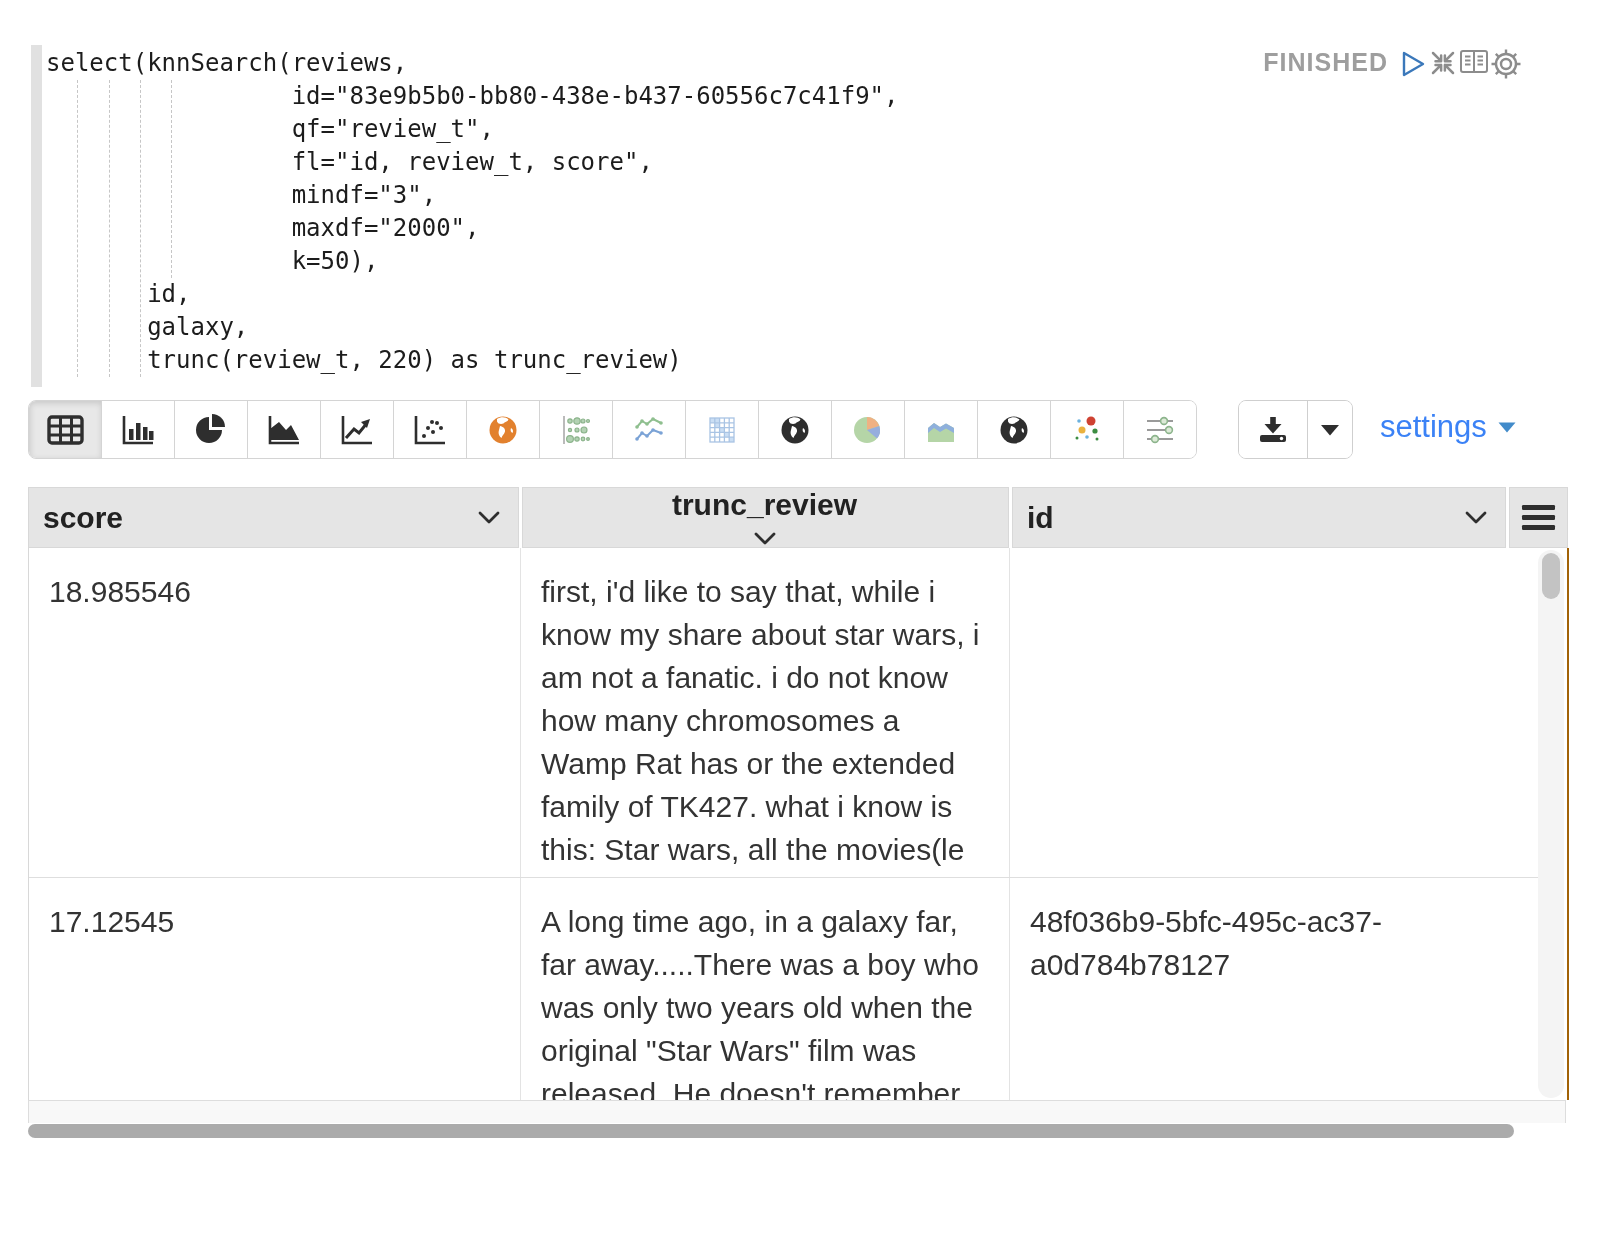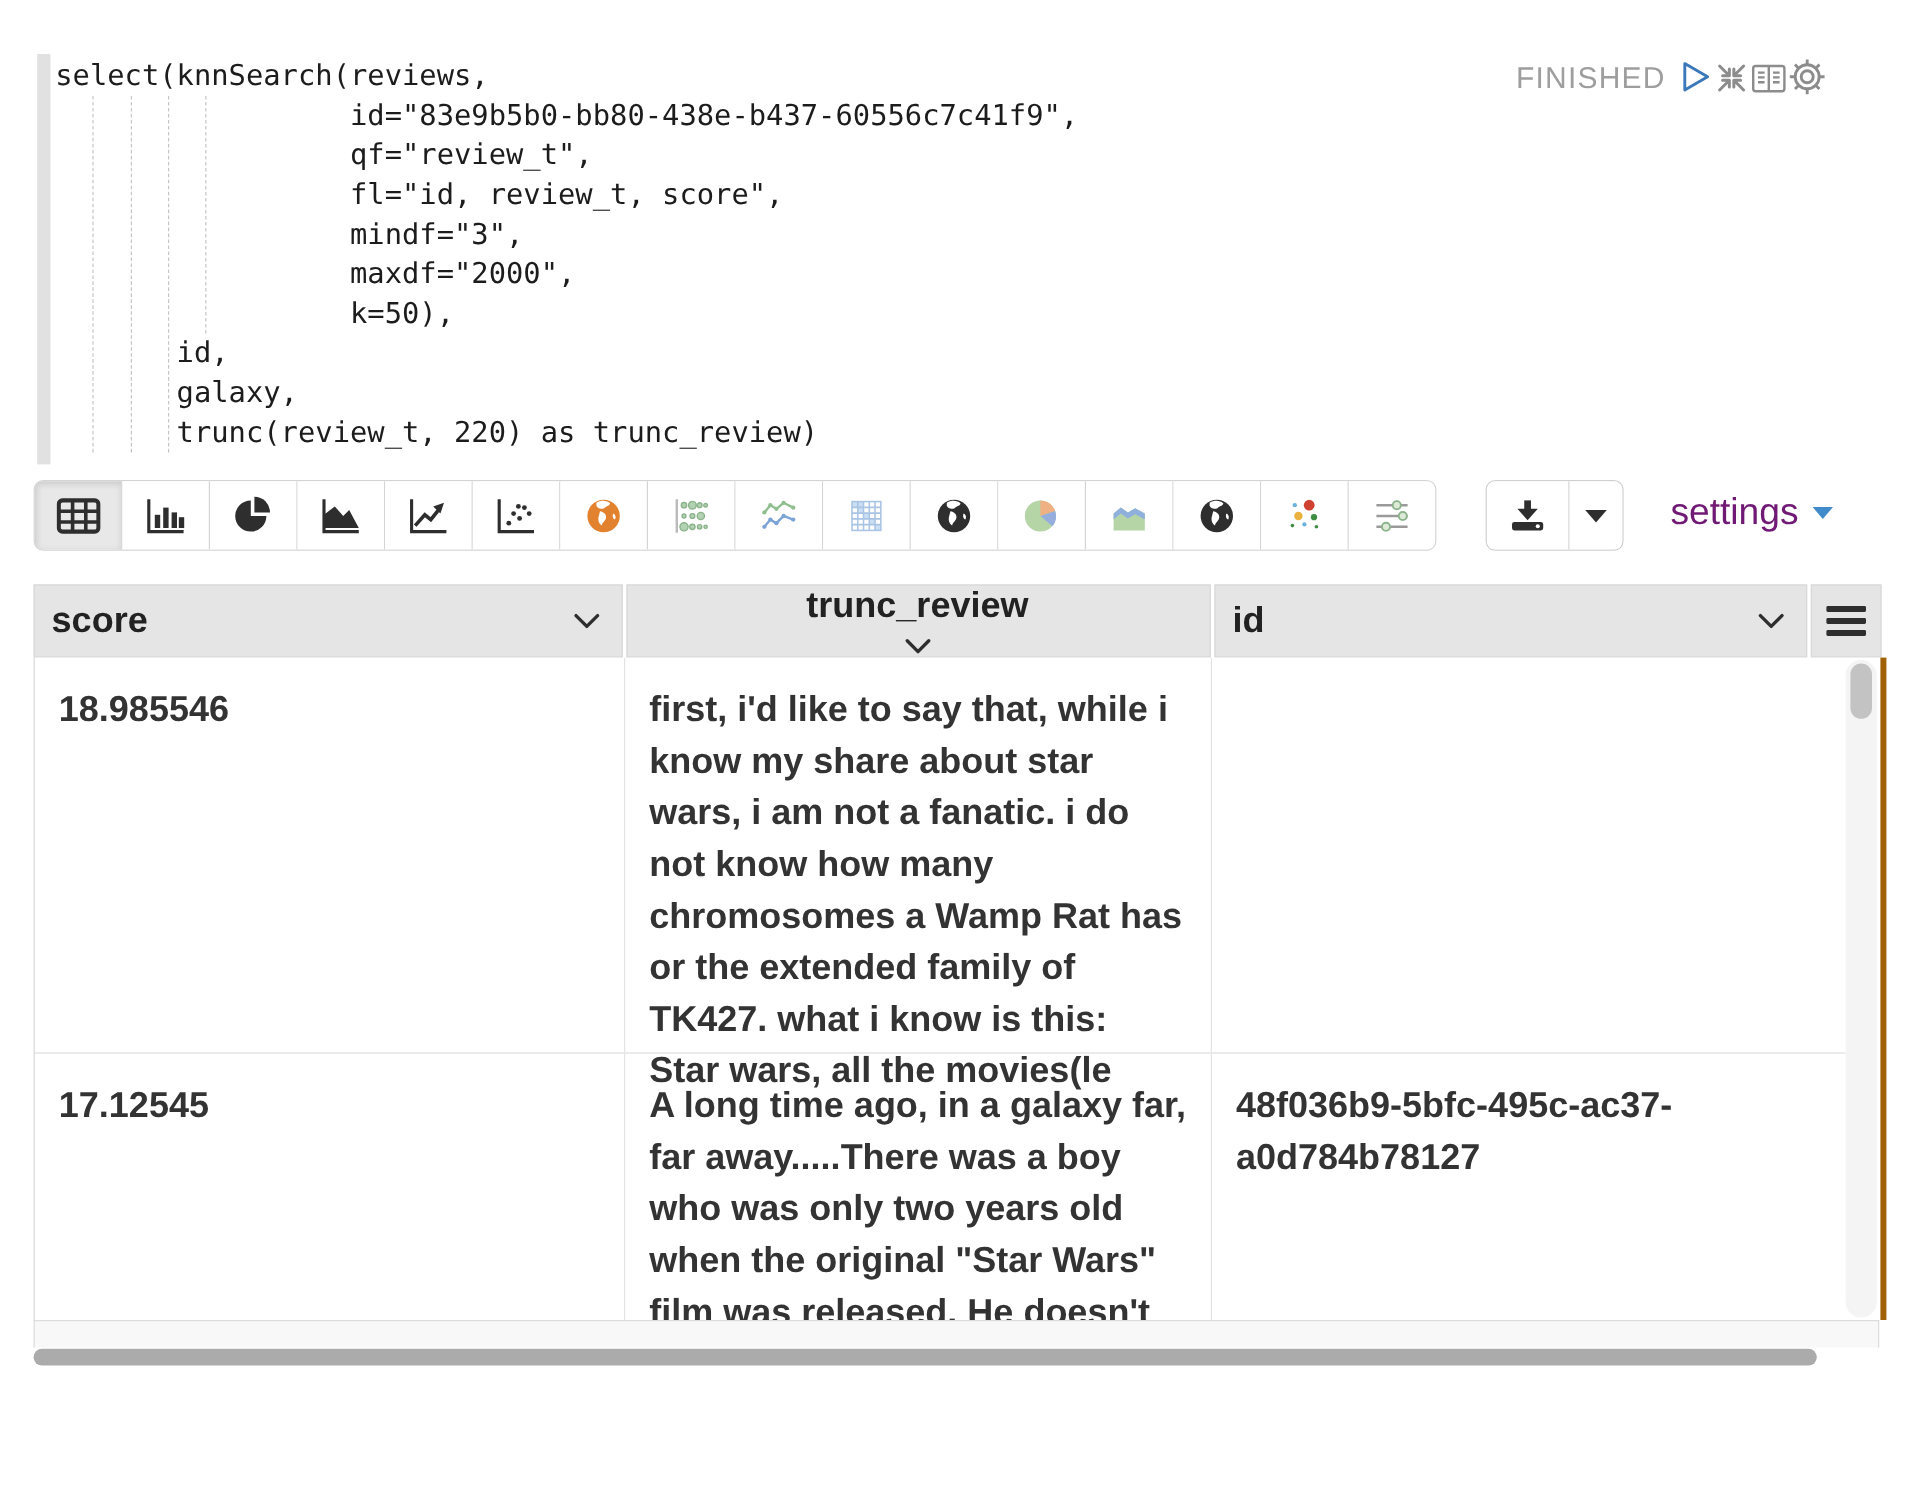--- a/index.html
+++ b/index.html
@@ -12,55 +12,55 @@
   .code-editor { position:absolute; left:46px; top:47px; font-family:"DejaVu Sans Mono", monospace;
                  font-size:24px; line-height:33px; color:#1c1c1c; cursor:text; }
   .code-line { white-space:pre; height:33px; }
   .indent-guide { position:absolute; width:0; border-left:1px dashed #c6c6c6; top:33px; }
   .ig-1 { left:31px;  height:297px; }
   .ig-2 { left:63px;  height:297px; }
   .ig-3 { left:94px;  height:297px; }
   .ig-4 { left:125px; height:198px; }
 
   
-  .controls { position:absolute; top:48px; right:84px; display:flex; align-items:flex-end; gap:0; }
+  .controls { position:absolute; top:48px; right:84px; display:flex; align-items:flex-start; gap:0;font-weight:bold; }
   .status { color:#9e9e9e; font-size:25px; letter-spacing:1px; margin-right:10px; }
   .ctl-icon { display:flex; align-items:center; cursor:pointer; }
 
   
   .toolbar { position:absolute; left:28px; top:400px; height:59px; width:1550px; }
   .viz-group { position:absolute; left:0; top:0; display:flex; border:1px solid #d4d4d4;
                border-radius:8px; overflow:hidden; background:#fff; }
   .viz-btn { width:72px; height:57px; display:flex; align-items:center; justify-content:center;
              background:#fff; border:none; border-right:1px solid #d4d4d4; cursor:pointer; }
   .viz-btn:last-child { border-right:none; }
   .viz-btn.selected { background:#e8e8e8; box-shadow:inset 1px 2px 6px rgba(0,0,0,0.15); }
   .viz-btn svg { display:block; }
 
   .download-group { position:absolute; left:1210px; top:0; display:flex; border:1px solid #cfcfcf;
                     border-radius:8px; overflow:hidden; background:#fff; height:57px; }
   .dl-seg { display:flex; align-items:center; justify-content:center; background:#fff; border:none; cursor:pointer; }
   .dl-main { width:68px; border-right:1px solid #cfcfcf; }
   .dl-caret { width:44px; }
 
   .settings-link { position:absolute; left:1352px; top:9px; display:flex; align-items:center; gap:10px;
-                   color:#701a75; font-size:31px; cursor:pointer;margin-left:12px; }
+                   color:#3b82f6; font-size:31px; cursor:pointer; }
 
   
   .table-widget { position:absolute; left:28px; top:487px; width:1540px; height:651px; }
   .th { position:absolute; top:0; height:61px; background:#e5e5e5; border:1px solid #d8d8d8;
         display:flex; align-items:center; justify-content:space-between; padding:0 16px 0 14px;
         font-weight:bold; font-size:30px; color:#222; box-sizing:border-box; cursor:pointer; }
   .th-score { left:0;     width:491px; }
   .th-trunc { left:494px; width:487px;flex-direction:column; }
   .th-id    { left:984px; width:494px;gap:36px; }
   .th-menu  { left:1481px; width:59px; justify-content:center; padding:0; }
 
   .tbody { position:absolute; left:0; top:61px; width:1538px; height:552px; overflow:hidden;
-           border-left:1px solid #d8d8d8; border-right:5px solid #a16207; background:#fff;font-weight:bold; }
+           border-left:1px solid #d8d8d8; border-right:2px solid #a16207; background:#fff; }
   .trow { display:flex; width:1509px; border-bottom:1px solid #dedede; }
   .trow-1 { height:329px; }
   .trow-2 { height:420px; border-bottom:none; }
   .cell { box-sizing:border-box; padding:22px 20px 0 20px; font-size:30px; line-height:43px; color:#333; }
   .cell-score { width:492px; border-right:1px solid #e3e3e3; }
   .cell-trunc { width:489px; border-right:1px solid #e3e3e3; }
   .cell-id    { width:528px; overflow-wrap:break-word; }
 
   .vscroll { position:absolute; right:4px; top:63px; width:26px; height:548px; background:#f4f4f4;
              border-radius:13px; cursor:pointer; }

